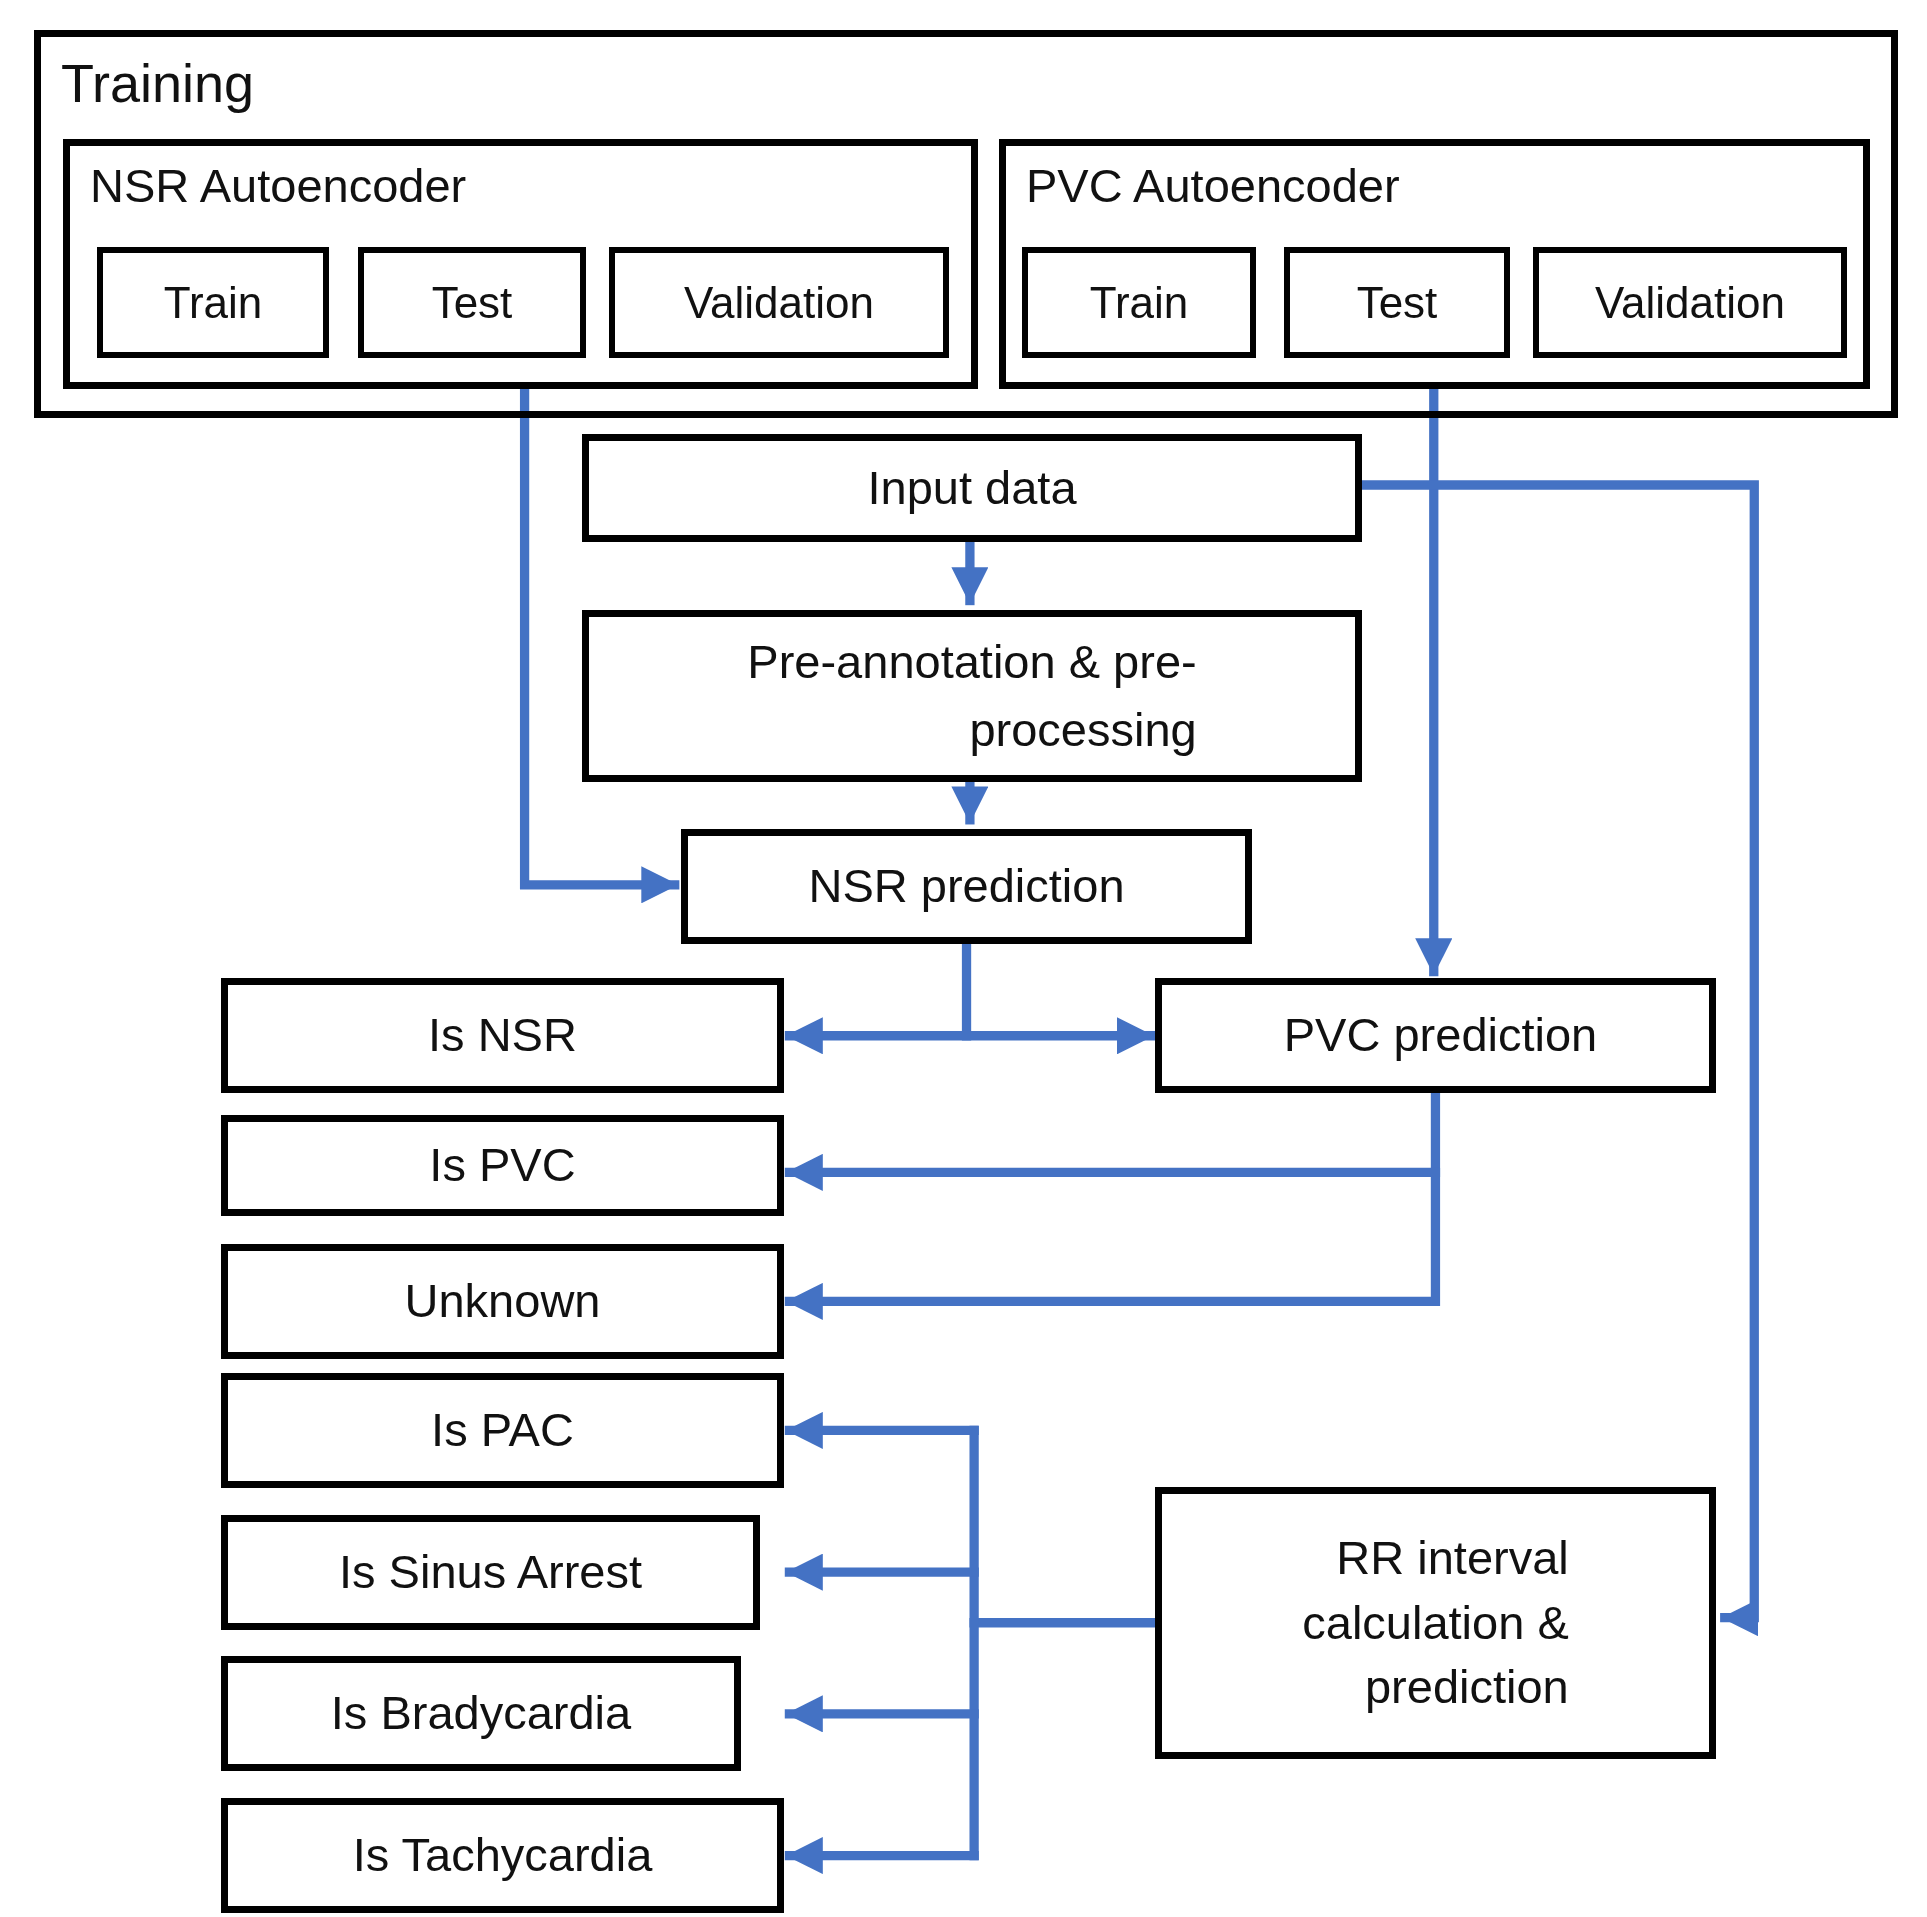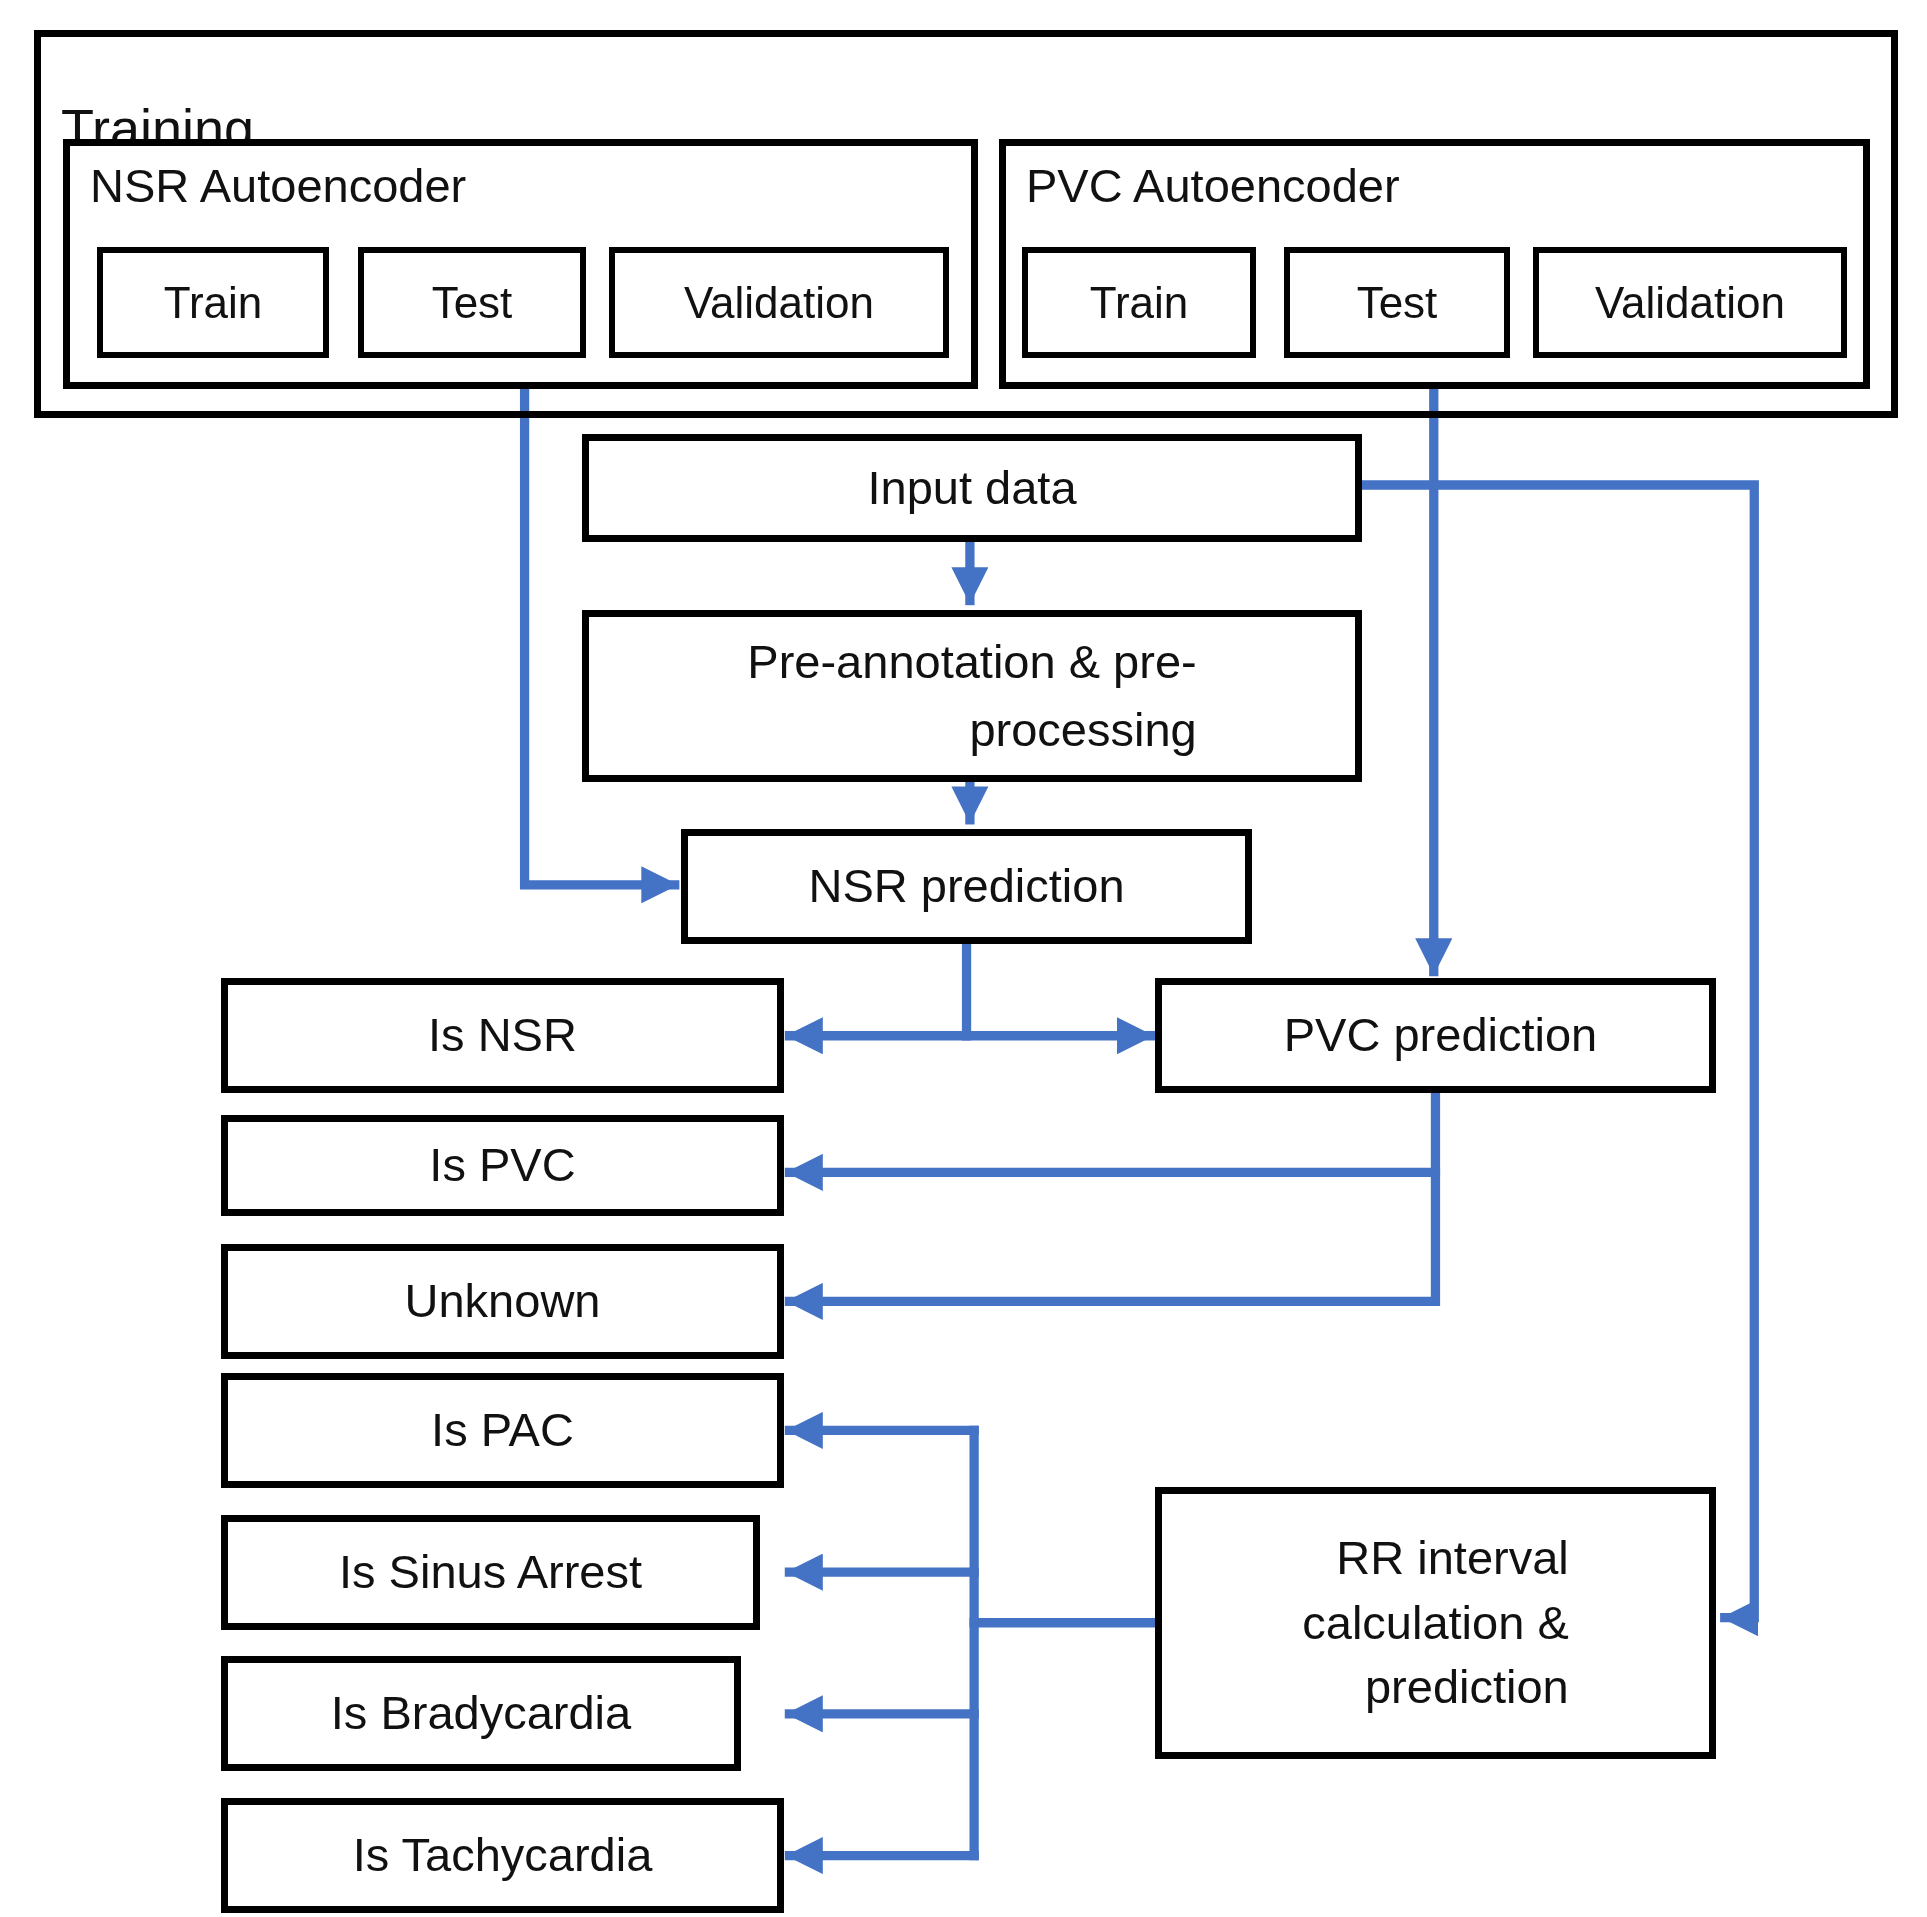--- a/index.html
+++ b/index.html
@@ -42,21 +42,21 @@
     border: 7.6px solid #000000;
     background: transparent;
   }
   .frame-label {
     position: absolute;
     left: 20px;
     top: 11.8px;
     white-space: nowrap;
     font-size: 47px;
   }
-  .frame-label.big { font-size: 54px; top: 15px; margin-top: 45px; }
+  .frame-label.big { font-size: 54px; top: 15px; }
   .sub {
     border-width: 6.7px;
     font-size: 44px;
   }
   .rr { line-height: 1.38; }
 </style>
 </head>
 <body>
 
 <div class="canvas">

